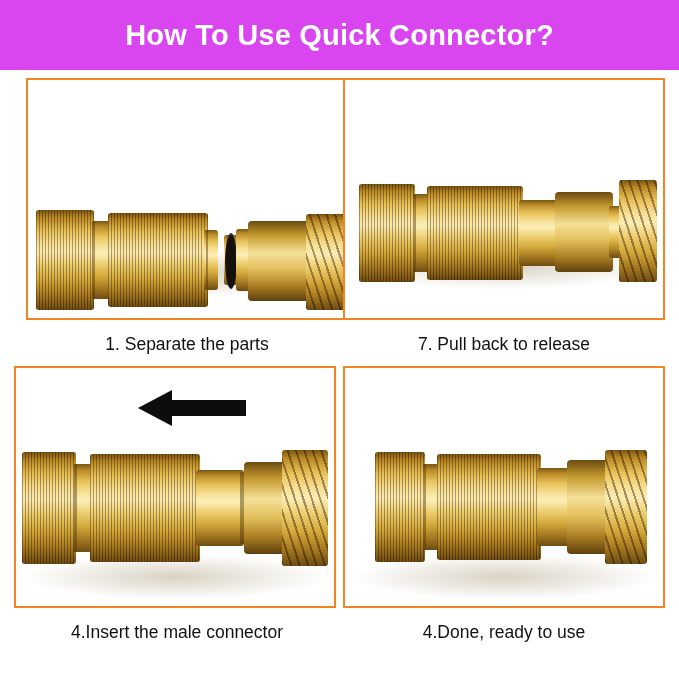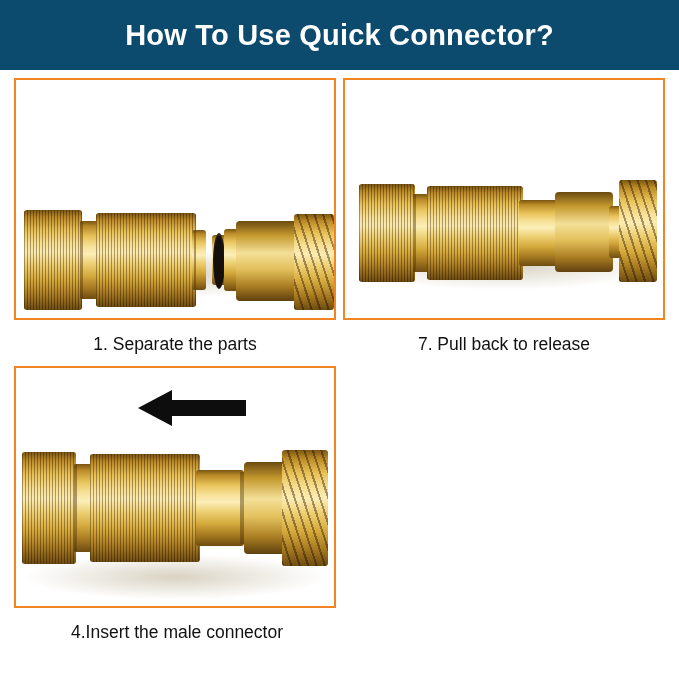--- a/index.html
+++ b/index.html
@@ -20,21 +20,21 @@
     background: #ffffff;
     box-sizing: border-box;
   }
   
   .header-banner {
     position: absolute;
     left: 0;
     top: 0;
     width: 679px;
     height: 70px;
-    background: #0c4a6e;
+    background: #d946ef;
     display: flex;
     align-items: center;
     justify-content: center;
   }
   .header-title {
     color: #ffffff;
     font-size: 29px;
     font-weight: bold;
     letter-spacing: 0.2px;
     font-family: "Liberation Sans", sans-serif;
@@ -45,21 +45,21 @@
     position: absolute;
     left: 0;
     top: 70px;
     width: 679px;
     height: 609px;
   }
   .cell {
     position: absolute;
     width: 322px;
   }
-  .cell-1 { left: 14px;  top: 8px; }
+  .cell-1 { left: 0;  top: 8px; padding-left: 26px; }
   .cell-2 { left: 343px; top: 8px; }
   .cell-3 { left: 14px;  top: 296px; }
   .cell-4 { left: 343px; top: 296px; }
 
   .photo-frame {
     position: relative;
     width: 322px;
     height: 242px;
     border: 2px solid #F28522;
     background: #ffffff;
@@ -206,15 +206,29 @@
         <div class="part brass knurl" style="left:74px; top:86px; width:110px; height:108px;"></div>
         <div class="part brass" style="left:180px; top:102px; width:48px; height:76px;"></div>
         <div class="ring-shade" style="left:224px; top:104px; width:6px; height:72px;"></div>
         <div class="hex-cap" style="left:228px; top:94px; width:42px; height:92px;"></div>
         <div class="part brass thread" style="left:266px; top:82px; width:46px; height:116px;"></div>
         <div class="ring-shade" style="left:58px; top:96px; width:3px; height:88px;"></div>
       </div>
       <div class="caption left-align" style="padding-left:4px; text-align:center;">4.Insert the male connector</div>
     </div>
 
+    <div class="cell cell-4">
+      <div class="photo-frame">
+        <div class="shadow-soft" style="left:6px; top:186px; width:306px; height:46px;"></div>
+
+        <div class="part brass knurl" style="left:30px; top:84px; width:50px; height:110px;"></div>
+        <div class="part brass" style="left:78px; top:96px; width:16px; height:86px;"></div>
+        <div class="part brass knurl" style="left:92px; top:86px; width:104px; height:106px;"></div>
+        <div class="part brass" style="left:192px; top:100px; width:34px; height:78px;"></div>
+        <div class="hex-cap" style="left:222px; top:92px; width:42px; height:94px;"></div>
+        <div class="part brass thread" style="left:260px; top:82px; width:42px; height:114px;"></div>
+        <div class="ring-shade" style="left:78px; top:96px; width:3px; height:86px;"></div>
+      </div>
+      <div class="caption">4.Done, ready to use</div>
+    </div>
 
   </div>
 </div>
 
 </body></html>

